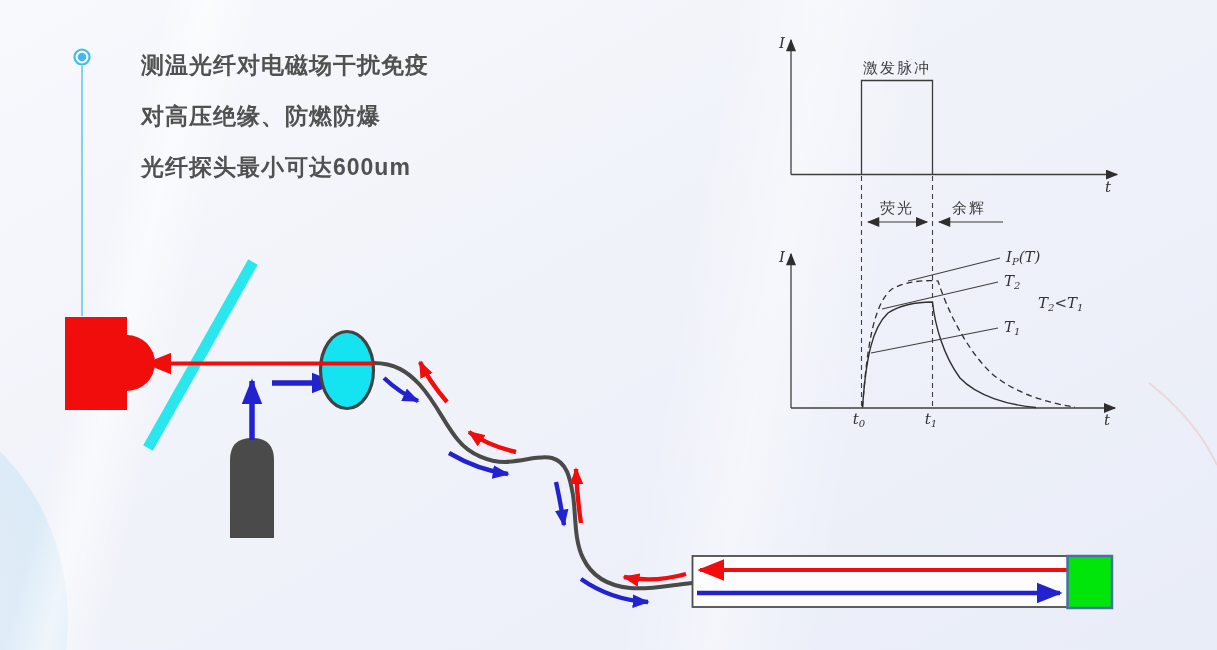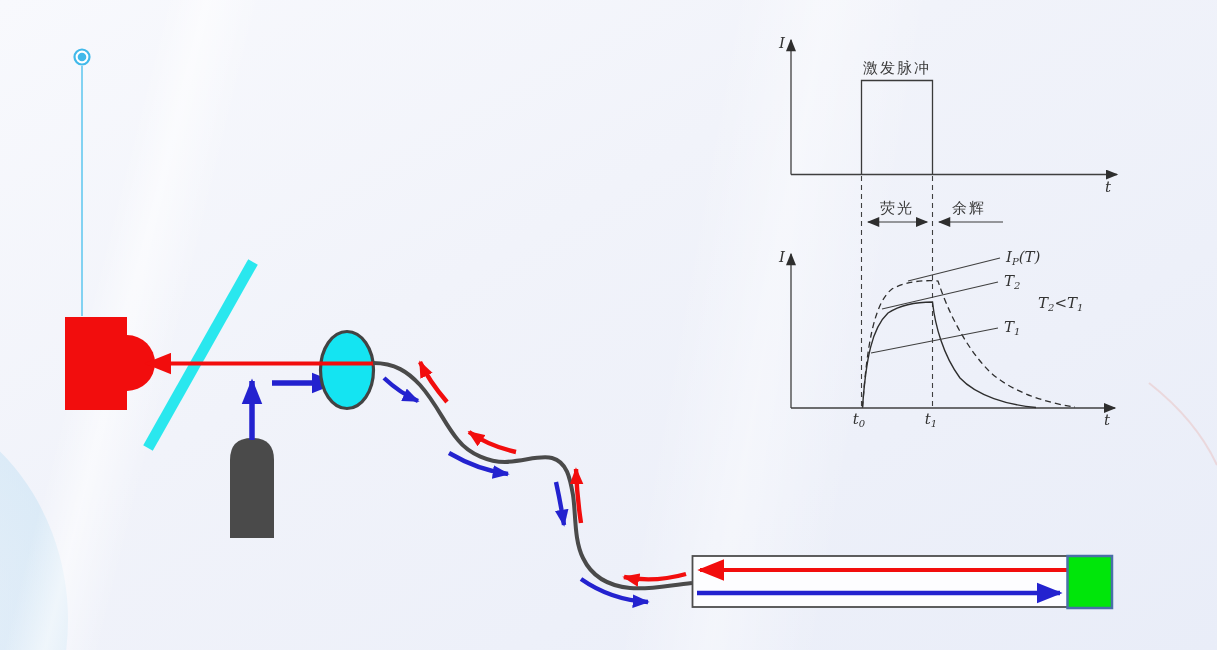--- a/index.html
+++ b/index.html
@@ -152,13 +152,18 @@
       <path class="barr" d="M556,482 Q561,505 564,525" marker-end="url(#m-blue)"></path>
       <path class="barr" d="M581,579 Q611,600 648,602" marker-end="url(#m-blue)"></path>
 
       <rect x="692.5" y="556" width="419" height="51" fill="#fdfdff" stroke="#4d4d4d" stroke-width="1.8"></rect>
       <line class="rbeam" x1="1067" y1="570" x2="700" y2="570" marker-end="url(#m-red-big)"></line>
       <line class="barr" x1="697" y1="593" x2="1060" y2="593" marker-end="url(#m-blue-big)"></line>
       <rect x="1067.5" y="556" width="44.5" height="52" fill="#00e60a" stroke="#4a6fa8" stroke-width="2.5"></rect>
     </g>
   </svg>
 
+  <div class="bullets">
+    <div class="bullet-item">测温光纤对电磁场干扰免疫</div>
+    <div class="bullet-item">对高压绝缘、防燃防爆</div>
+    <div class="bullet-item">光纤探头最小可达600um</div>
+  </div>
 </div>
 
 </body></html>

